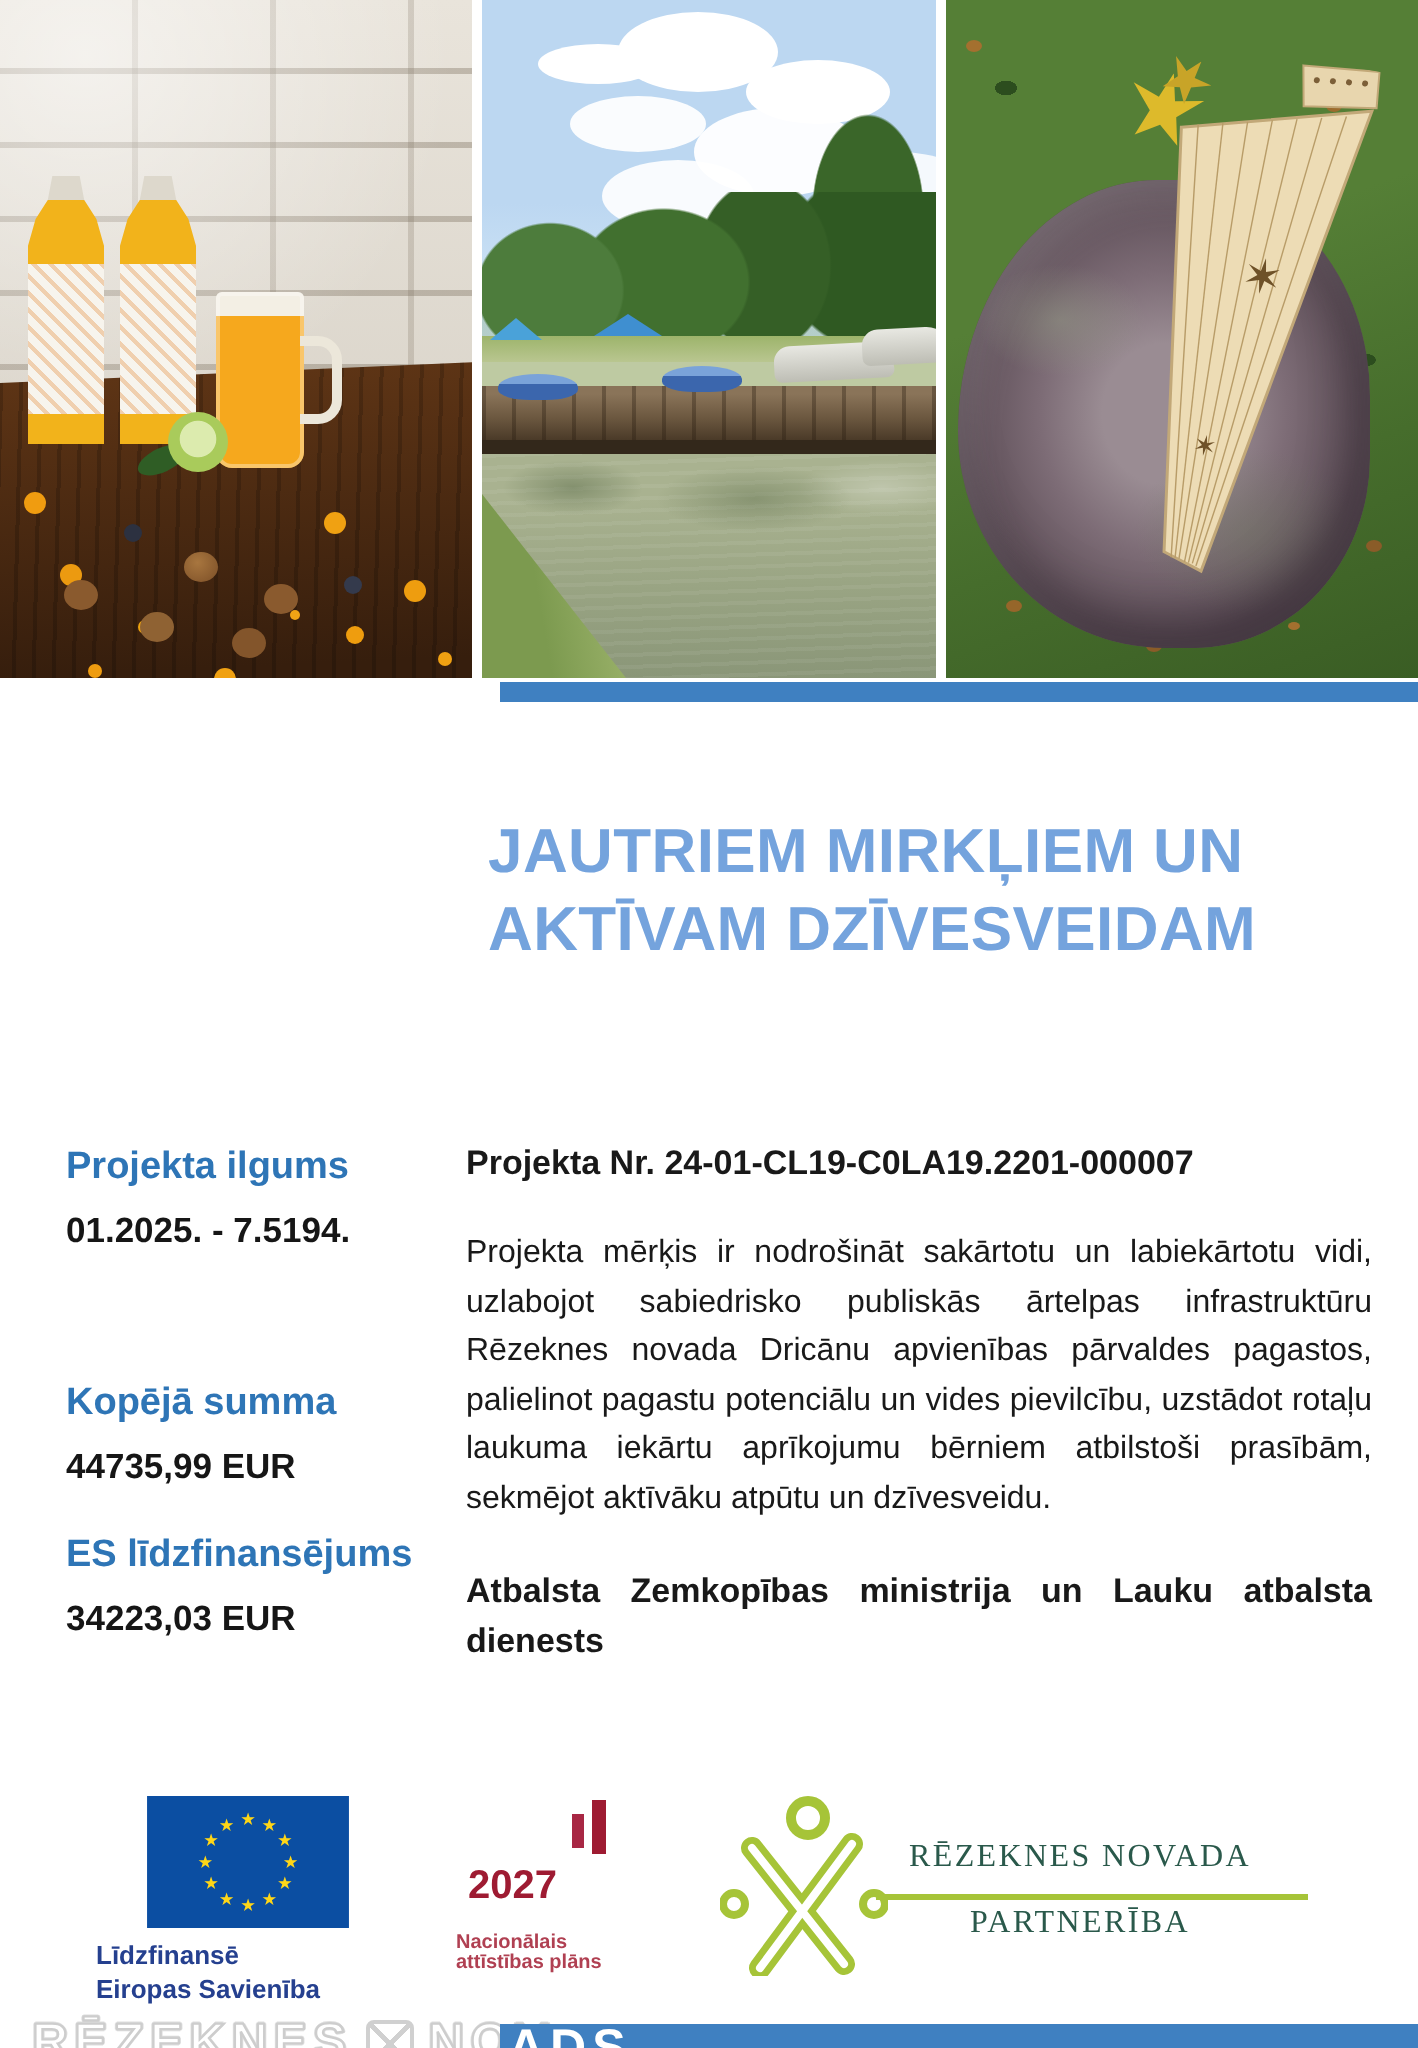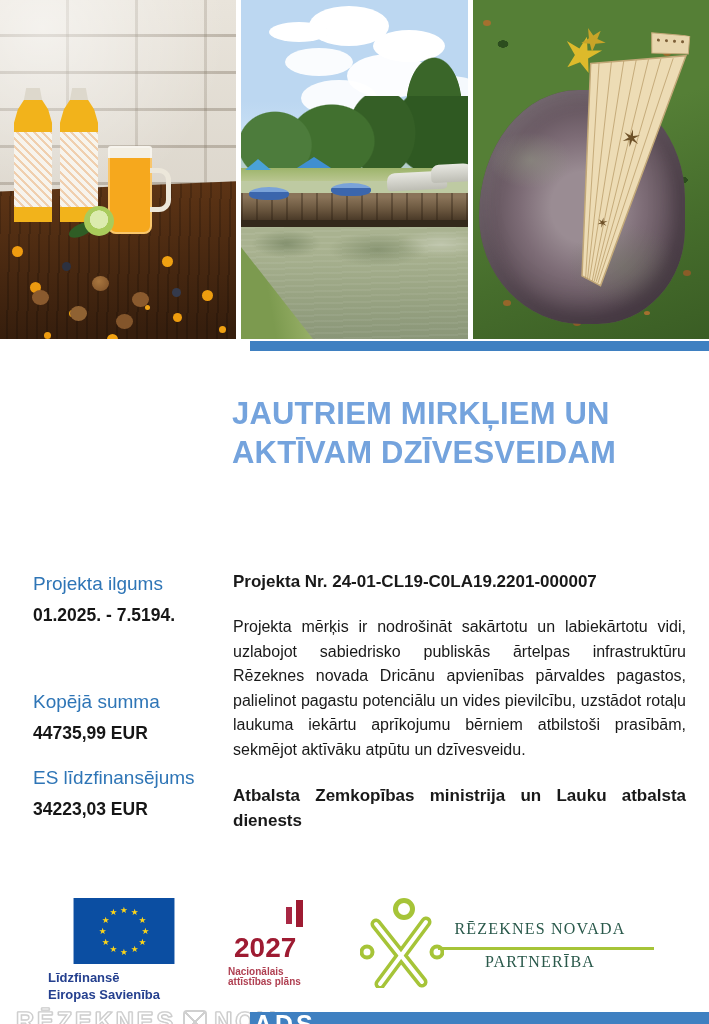--- a/index.html
+++ b/index.html
@@ -106,48 +106,48 @@
   .p3-kokle{left:86px;top:24px;width:110px;height:290px;transform:rotate(11deg);}
   .p3-leaf{left:90px;top:36px;width:38px;height:38px;background:#ddba2b;transform:rotate(15deg);
     clip-path:polygon(50% 0%,61% 35%,98% 25%,68% 55%,79% 91%,50% 70%,21% 91%,32% 55%,2% 25%,39% 35%);}
   .p3-leaf2{left:108px;top:28px;width:24px;height:24px;background:#c8a428;transform:rotate(40deg);
     clip-path:polygon(50% 0%,61% 35%,98% 25%,68% 55%,79% 91%,50% 70%,21% 91%,32% 55%,2% 25%,39% 35%);}
 
   
   .divider{position:absolute;left:250px;top:341px;width:459px;height:10px;background:#3f80c1;}
 
   
-  .title{position:absolute;left:232px;top:394px;width:460px;margin:0;
+  .title{position:absolute;left:232px;top:394px;width:460px;margin:12px;
     font-size:31px;line-height:39px;font-weight:bold;letter-spacing:.2px;color:#74a3dd;}
   .title span{display:block;}
 
   
   .side-group{position:absolute;left:33px;width:195px;}
   .sg1{top:572px;} .sg2{top:690px;} .sg3{top:766px;}
-  .side-label{font-size:19px;line-height:24px;color:#2e75b6;}
+  .side-label{font-size:19px;line-height:24px;color:#2e75b6;font-weight:bold;}
   .side-value{margin-top:9px;font-size:17.5px;font-weight:bold;color:#161616;}
 
   
   .main-col{position:absolute;left:233px;top:572px;width:453px;}
   .proj-number{margin:0;font-size:17px;font-weight:bold;}
   .proj-desc{margin:23px 0 0 0;font-size:16px;line-height:24.5px;text-align:justify;}
   .proj-support{margin:21px 0 0 0;font-size:17px;line-height:25px;font-weight:bold;text-align:justify;}
 
   
   .logo-eu{position:absolute;left:48px;top:896px;width:152px;height:110px;}
   .eu-flag{position:absolute;left:24px;top:2px;width:104px;height:66px;}
   .eu-caption{position:absolute;left:0;top:74px;width:152px;text-align:left;
     font-size:13px;line-height:16.5px;font-weight:bold;color:#25408f;}
   .eu-caption span{display:block;}
 
   .logo-nap{position:absolute;left:214px;top:898px;width:110px;height:90px;}
   .nap-bar{position:absolute;}
   .nap-bar1{left:72px;top:9px;width:6px;height:17px;background:#a82744;}
   .nap-bar2{left:82px;top:2px;width:7px;height:27px;background:#9e1b32;}
-  .nap-year{position:absolute;left:20px;top:34px;font-size:28px;font-weight:bold;color:#9e1b32;}
+  .nap-year{position:absolute;left:20px;top:34px;font-size:20px;font-weight:bold;color:#9e1b32;}
   .nap-caption{position:absolute;left:14px;top:69px;width:86px;text-align:left;
     font-size:10px;line-height:9.5px;font-weight:bold;color:#b04052;}
   .nap-caption span{display:block;}
 
   .logo-partner{position:absolute;left:360px;top:894px;width:300px;height:100px;}
   .partner-figure{position:absolute;left:0;top:2px;width:84px;height:92px;}
   .partner-line{position:absolute;left:78px;top:53px;width:216px;height:2.5px;background:#a6c438;}
   .partner-text1{position:absolute;left:82px;top:26px;width:196px;text-align:center;
     font-family:"Liberation Serif","DejaVu Serif",serif;font-size:16px;letter-spacing:1.2px;color:#2a594b;}
   .partner-text2{position:absolute;left:82px;top:59px;width:196px;text-align:center;

